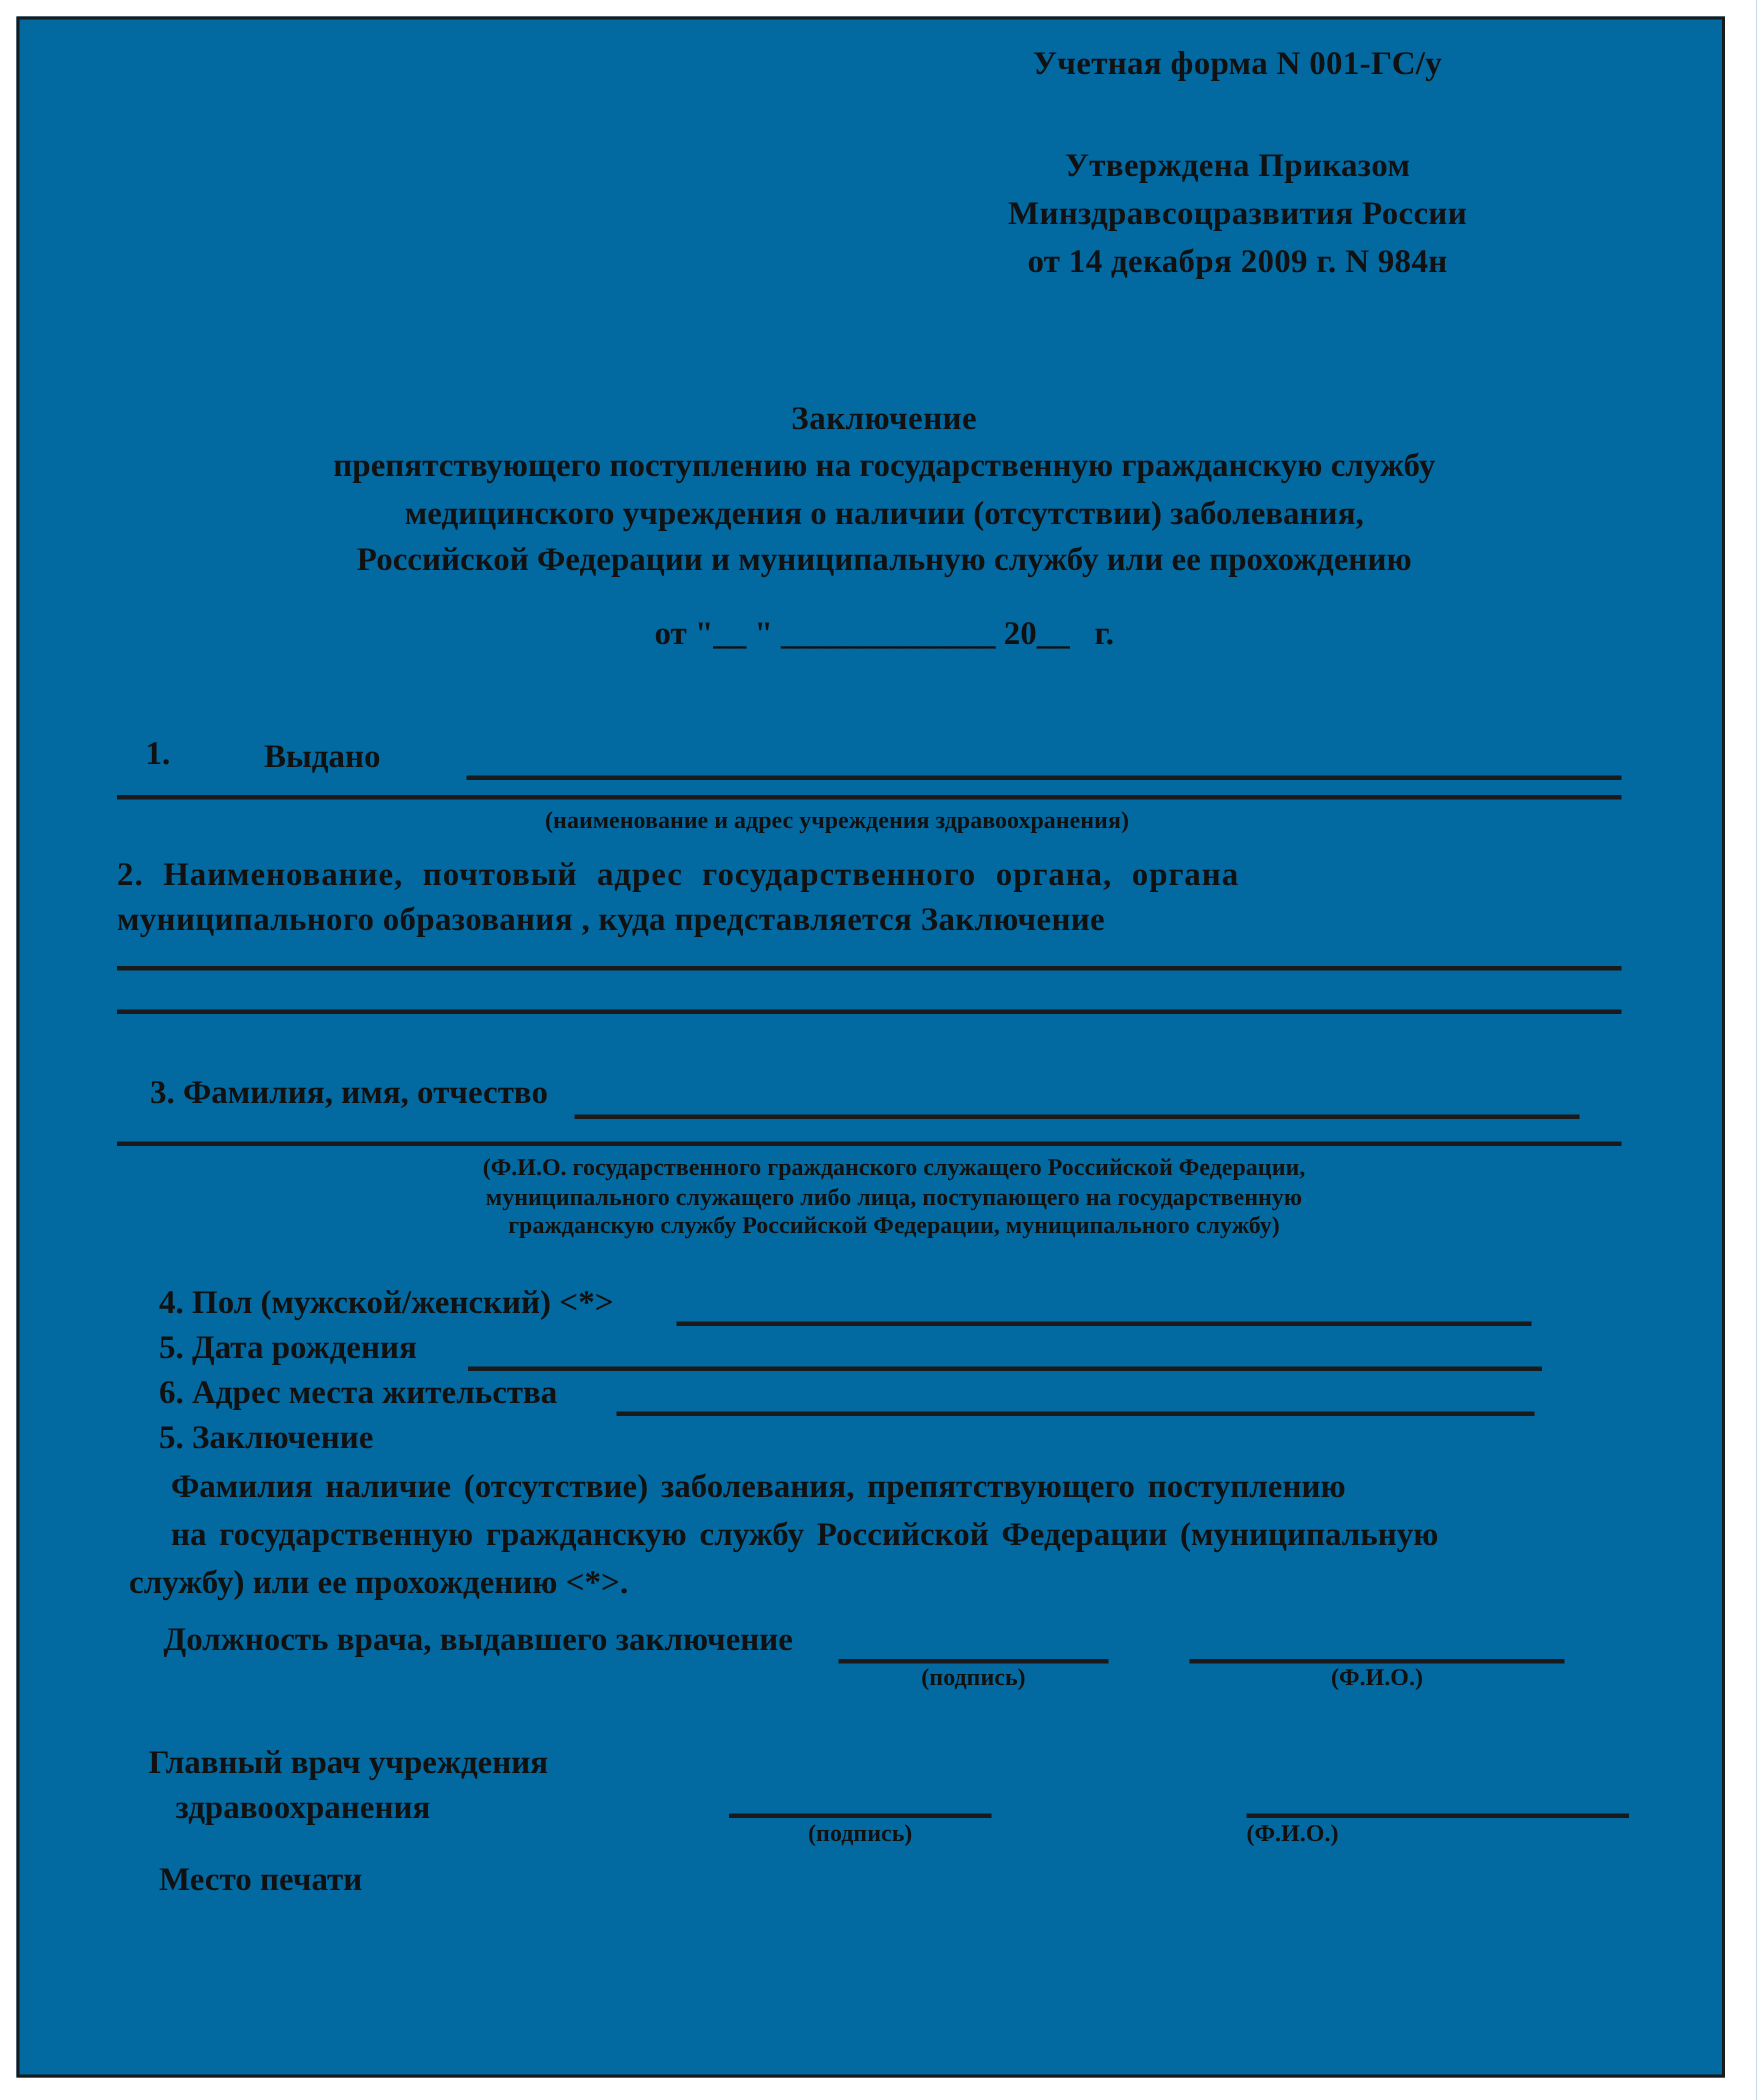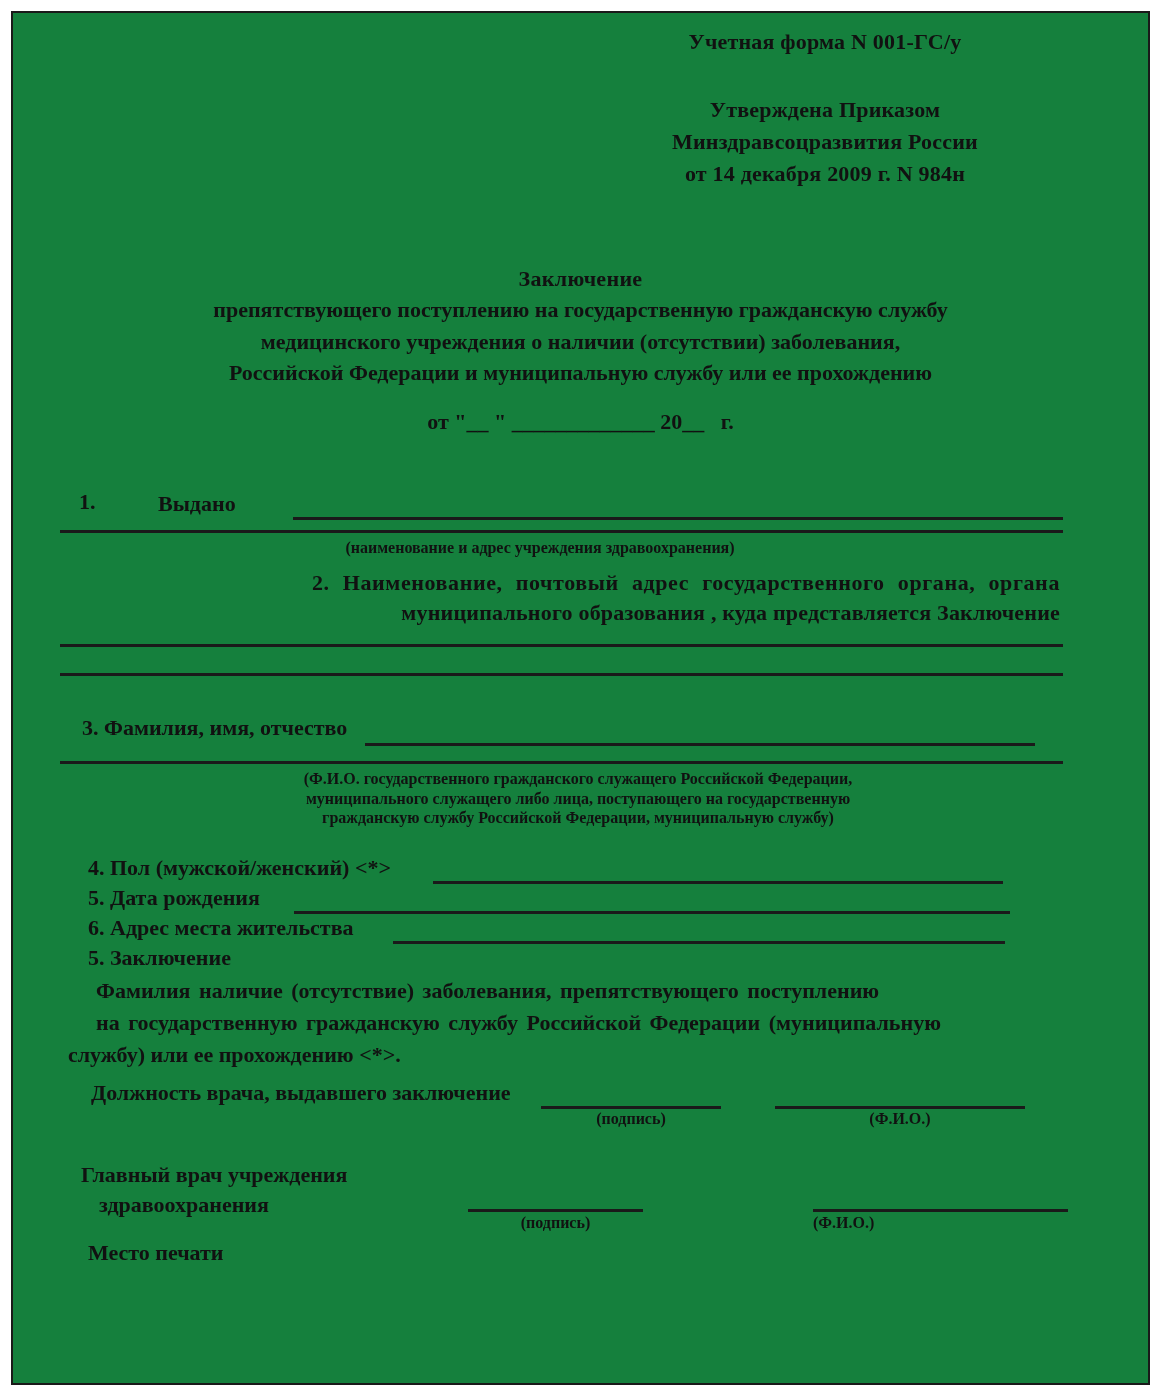--- a/index.html
+++ b/index.html
@@ -17,21 +17,22 @@
 
   
   .page {
     position: absolute;
     left: 11px;
     top: 11px;
     width: 1139px;
     height: 1374px;
     border: 2px solid #1a1a1a;
     box-sizing: border-box;
-    background: #15803d;
+    background: #0369a1;
+    padding-left: 18px;
   }
   .inner {
     position: relative;
     width: 100%;
     height: 100%;
   }
 
   
   .hdr {
     position: absolute;
@@ -89,21 +90,21 @@
     line-height: 1.22;
   }
 
   
   .rule {
     position: absolute;
     height: 0;
     border-top: 3px solid #1a1a1a;
   }
 
-  .nowrap { white-space: nowrap; text-align: right; }
+  .nowrap { white-space: nowrap; }
 
   
   .just2 {
     position: absolute;
     font-size: 22px;
     font-weight: bold;
     line-height: 1.36;
     width: 1000px;
   }
   .just2 .l1 { letter-spacing: .6px; word-spacing: 7px; }
@@ -154,21 +155,21 @@
     </div>
     <div class="rule" style="left:47px; top:631px; width:1003px;"></div>
     <div class="rule" style="left:47px; top:660px; width:1003px;"></div>
 
     <div class="body-txt nowrap" style="left:69px; top:700px;">3. Фамилия, имя, отчество</div>
     <div class="rule" style="left:352px; top:730px; width:670px;"></div>
     <div class="rule" style="left:47px; top:748px; width:1003px;"></div>
     <div class="cap" style="left:170px; top:756px; width:790px;font-family:Liberation Serif, serif;">
       <div>(Ф.И.О. государственного гражданского служащего Российской Федерации,</div>
       <div>муниципального служащего либо лица, поступающего на государственную</div>
-      <div>гражданскую службу Российской Федерации, муниципальную службу)</div>
+      <div>гражданскую службу Российской Федерации, муниципального службу)</div>
     </div>
 
     <div class="body-txt nowrap" style="left:75px; top:840px;">4. Пол (мужской/женский) &lt;*&gt;</div>
     <div class="rule" style="left:420px; top:868px; width:570px;"></div>
 
     <div class="body-txt nowrap" style="left:75px; top:870px;">5. Дата рождения</div>
     <div class="rule" style="left:281px; top:898px; width:716px;"></div>
 
     <div class="body-txt nowrap" style="left:75px; top:900px;">6. Адрес места жительства</div>
     <div class="rule" style="left:380px; top:928px; width:612px;"></div>

